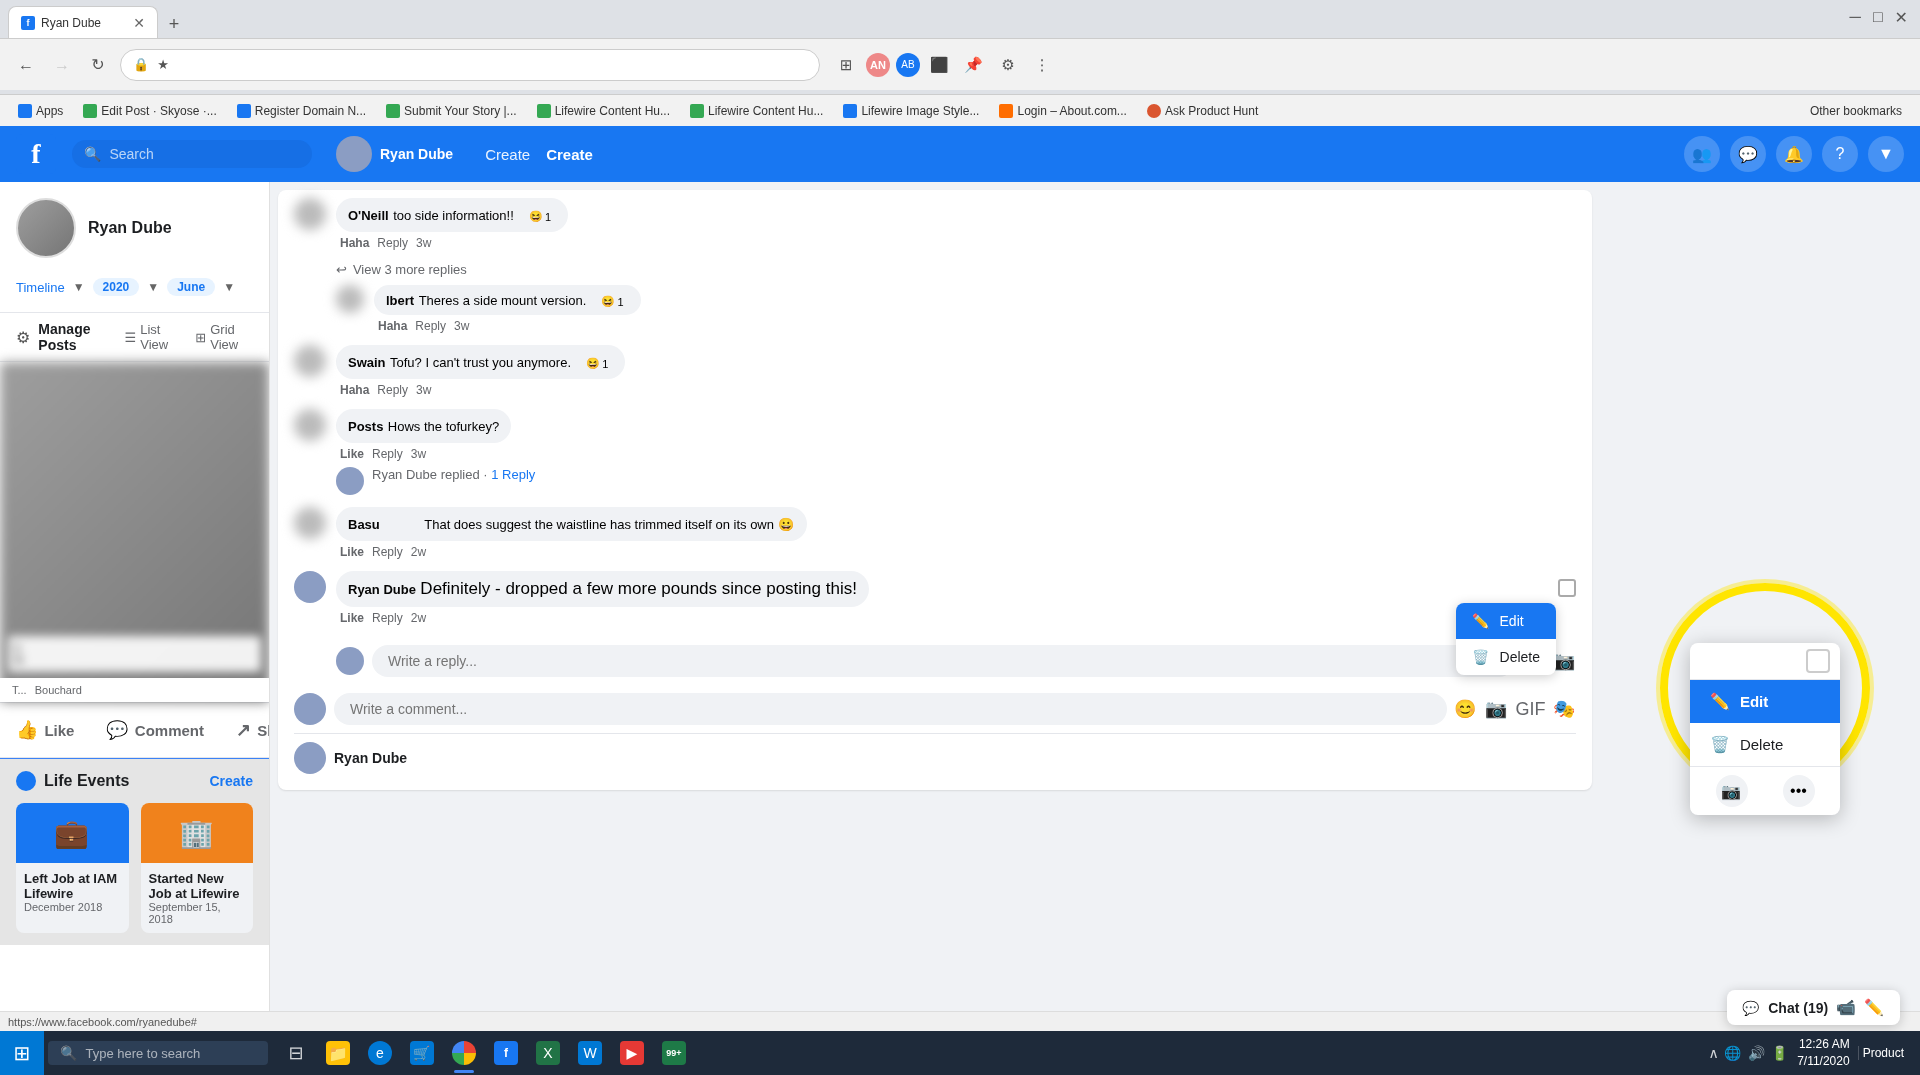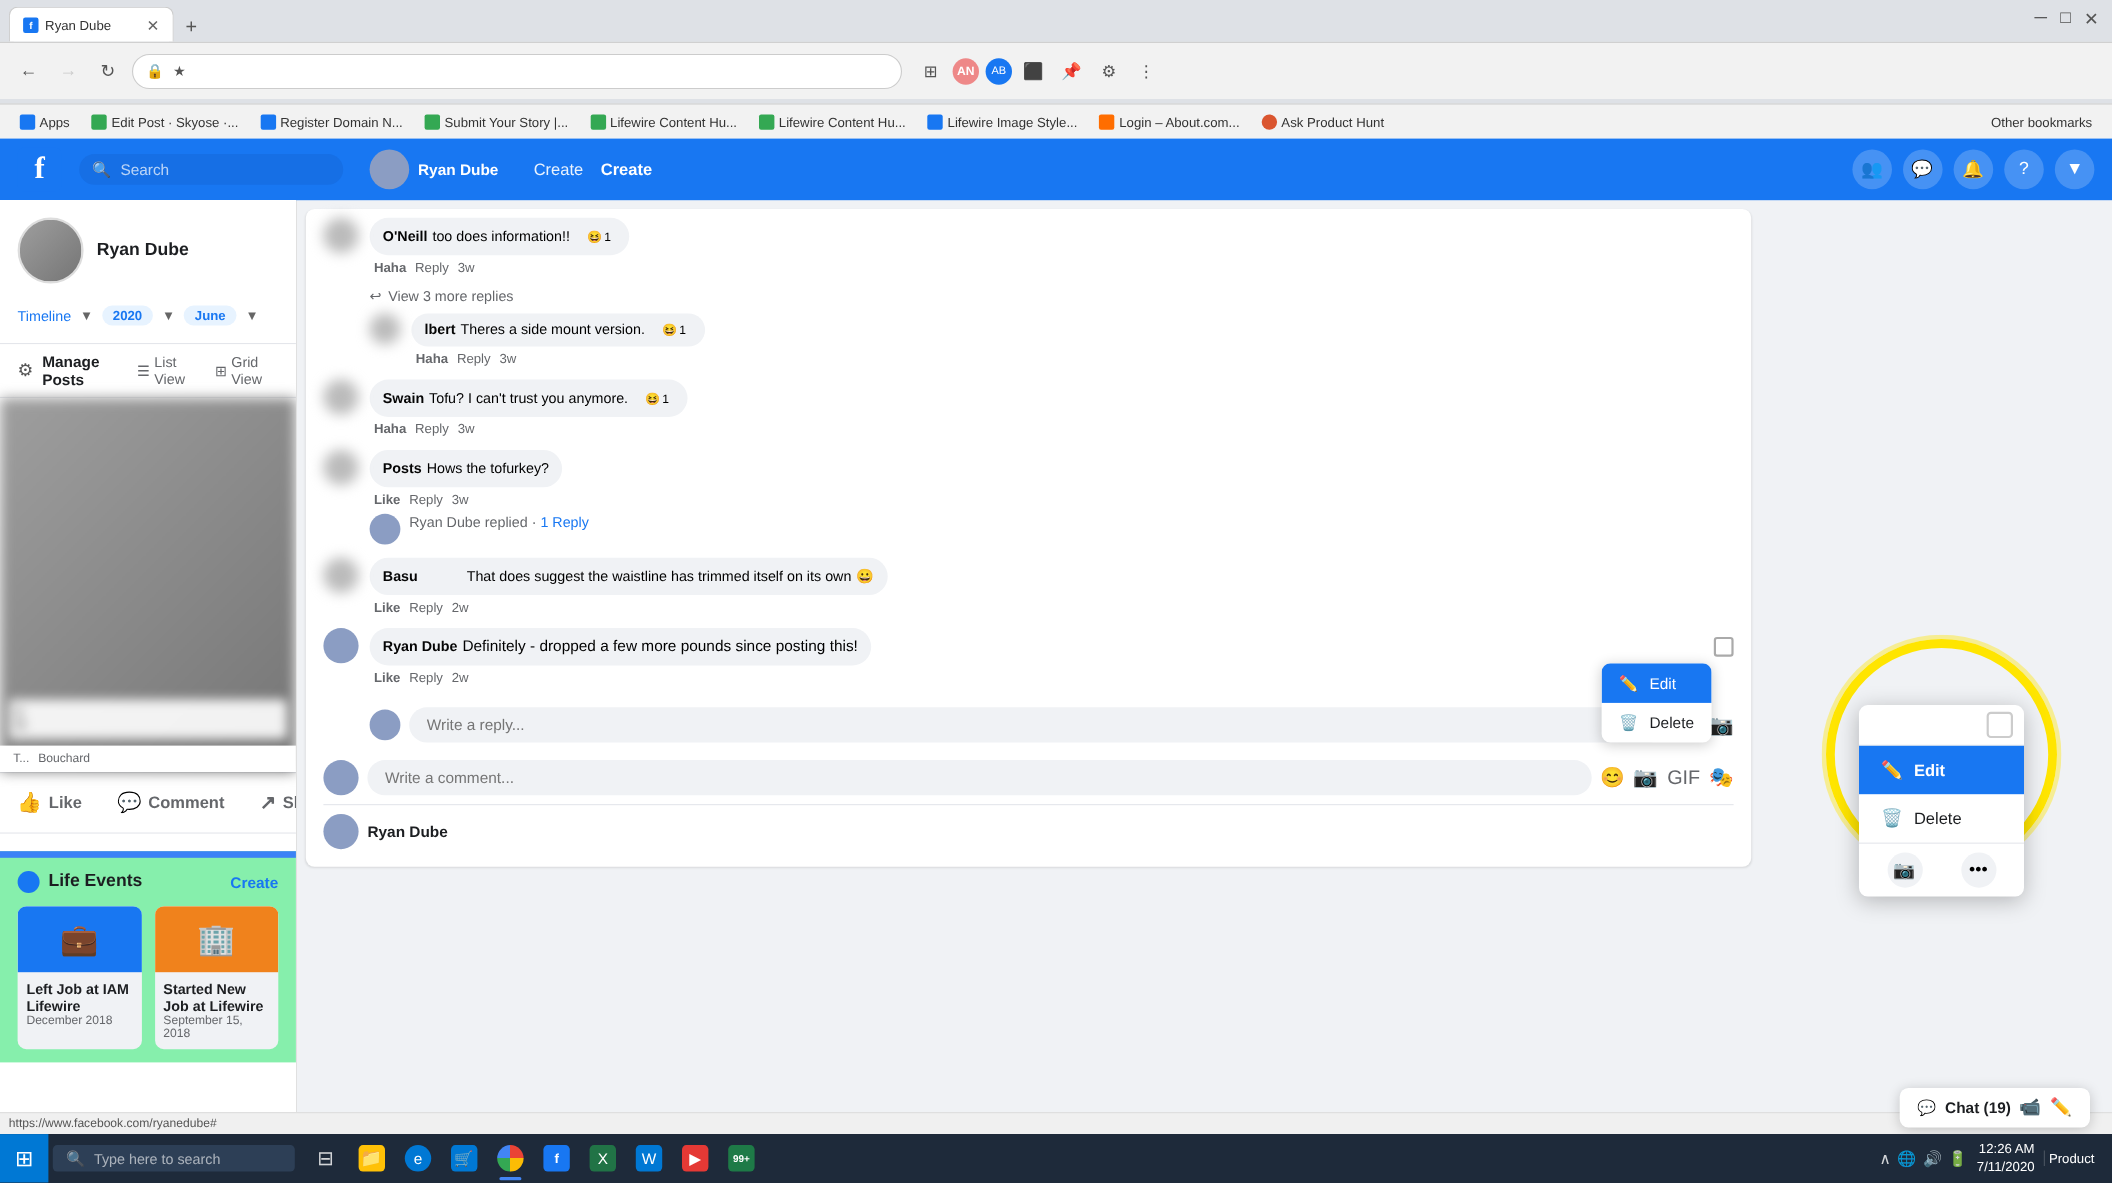--- a/index.html
+++ b/index.html
@@ -79,21 +79,21 @@
 
     .view-replies { display: flex; align-items: center; gap: 6px; font-size: 13px; color: #65676b; cursor: pointer; margin-left: 42px; margin-bottom: 8px; }
 
     .comment-input-area { display: flex; align-items: center; gap: 8px; padding: 8px 0; }
     .comment-input { flex: 1; background: #f0f2f5; border-radius: 20px; border: none; padding: 8px 16px; font-size: 14px; color: #65676b; outline: none; cursor: text; }
     .emoji-btn { color: #65676b; font-size: 18px; cursor: pointer; }
     .context-menu-item { display: flex; align-items: center; gap: 10px; padding: 10px 16px; cursor: pointer; font-size: 14px; color: #1c1e21; }
     .context-menu-item.active { background: #1877f2; color: white; }
 
     
-    .life-events-section { background: #86efac; border-top: 6px solid #3b82f6; padding: 12px 16px; margin-top: 16px; }
+    .life-events-section { background: #e5e5e5; border-top: 1px solid #3b82f6; padding: 12px 16px; }
     .life-events-header { display: flex; justify-content: space-between; align-items: center; margin-bottom: 12px; }
     .life-events-title { font-size: 16px; font-weight: 700; color: #1c1e21; display: flex; align-items: center; gap: 8px; }
     .le-icon { width: 20px; height: 20px; background: #1877f2; border-radius: 50%; display: inline-block; }
     .create-btn { color: #1877f2; font-size: 14px; cursor: pointer; font-weight: 600; }
     .life-events-grid { display: flex; gap: 12px; }
     .life-event-card { width: 130px; background: #f0f2f5; border-radius: 8px; overflow: hidden; }
     .le-card-icon { width: 100%; height: 60px; display: flex; align-items: center; justify-content: center; font-size: 28px; }
     .le-card-icon.blue-bg { background: #1877f2; }
     .le-card-icon.orange-bg { background: #f0821c; }
     .le-card-info { padding: 8px; }
@@ -327,21 +327,21 @@
   <div class="center-content">
     <div class="post-container">
       <div class="comments-section">
 
         <div class="comment-item">
           <div class="comment-avatar blurred-region"></div>
           <div class="comment-content">
             <div class="comment-bubble">
               <span class="comment-author">O'Neill</span>
               <span class="comment-text"> </span>
-              <span style="font-size:13px;">too does information!!</span>
+              <span style="font-size:13px;">too side information!!</span>
               <span class="reaction-badge">
                 <span>😆</span>
                 <span>1</span>
               </span>
             </div>
             <div class="comment-meta">
               <span style="font-weight:600;">Haha</span>
               <span>Reply</span>
               <span>3w</span>
             </div>
@@ -433,21 +433,21 @@
             </div>
           </div>
         </div>
 
         <div class="comment-item" style="position:relative;">
           <div style="width:32px;height:32px;border-radius:50%;background:#8b9dc3;flex-shrink:0;"></div>
           <div class="comment-content">
             <div class="comment-bubble">
               <span class="comment-author">Ryan Dube</span>
               <span style="font-size:13px;"> </span>
-              <span style="font-size:14px;">Definitely - dropped a few more pounds since posting this!</span>
+              <span style="font-size:17px;">Definitely - dropped a few more pounds since posting this!</span>
             </div>
             <div class="comment-meta">
               <span style="font-weight:600;">Like</span>
               <span>Reply</span>
               <span>2w</span>
             </div>
           </div>
 
           <div style="position:absolute;right:0;top:8px;width:18px;height:18px;border:2px solid #aaa;border-radius:3px;background:white;"></div>
 

